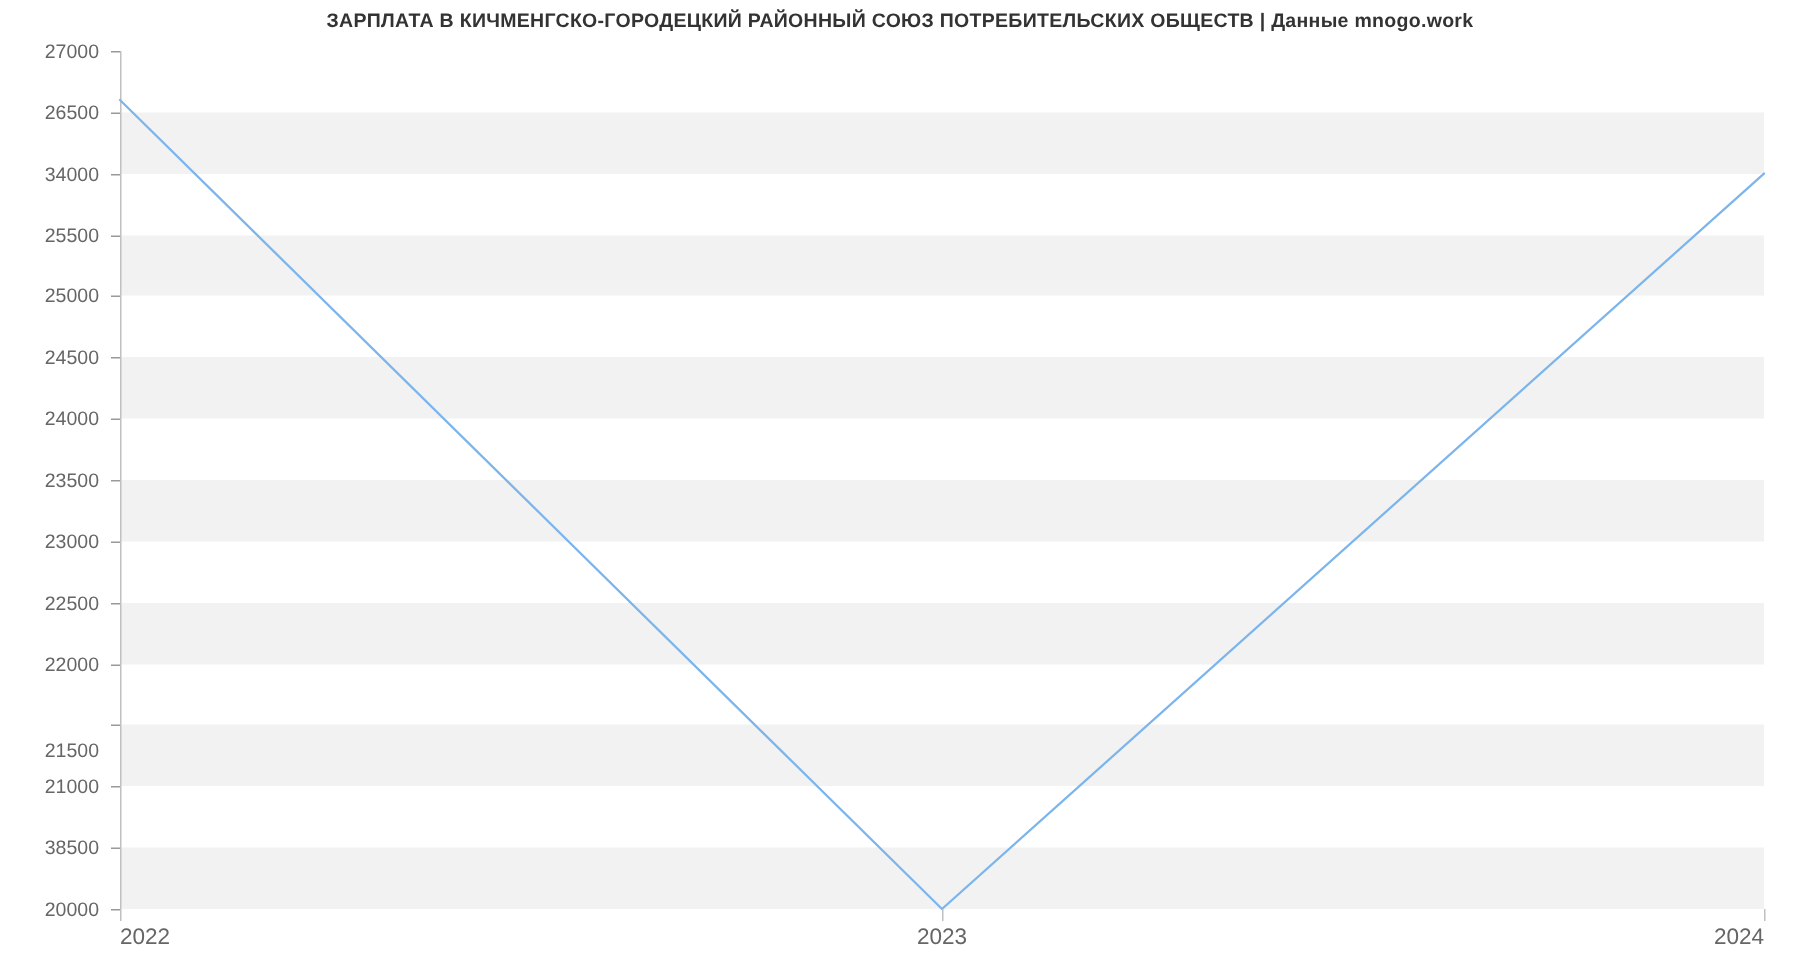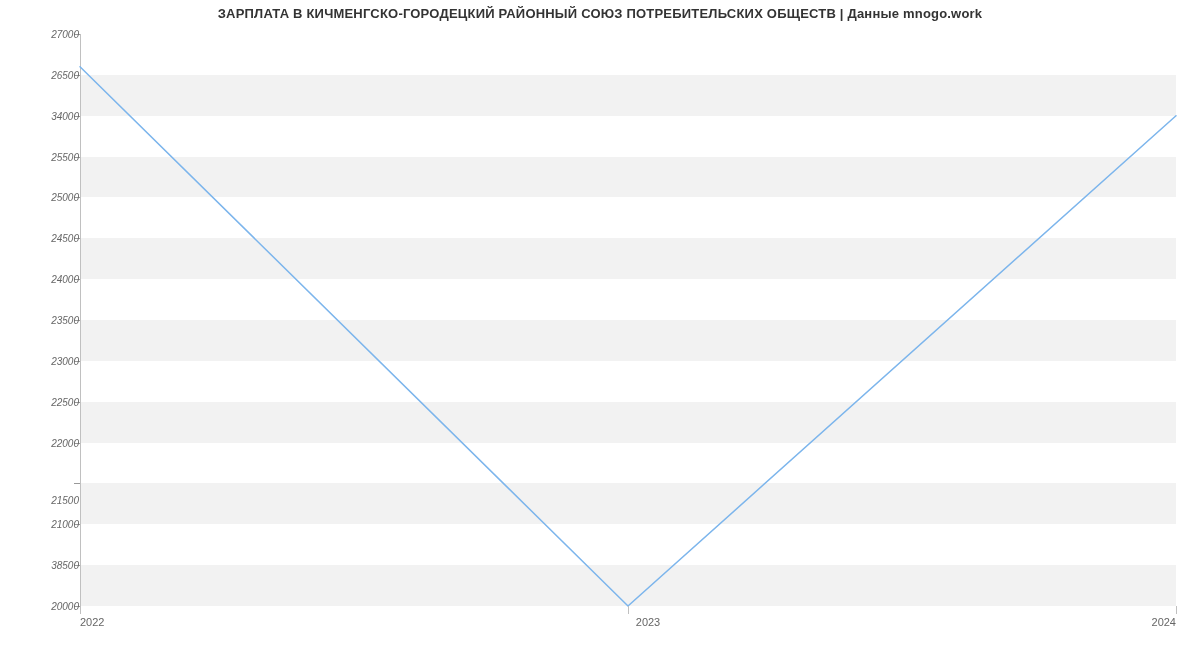--- a/index.html
+++ b/index.html
@@ -51,34 +51,33 @@
     background: #c0c0c0;
   }
   .tick {
     position: absolute;
     background: #999999;
   }
   .y-tick { width: 6px; height: 1px; left: -6px; }
   .y-label {
     position: absolute;
     right: 100%;
-    margin-right: 1px;
+    margin-right: 14px;
     transform: translateY(-50%);
-    font-size: 10px;
+    font-size: 13px;
     color: #666666;
     white-space: nowrap;
-    font-style: italic;
   }
   .x-tick { width: 1px; height: 8px; top: 100%; background:#c0c0c0; }
   .x-label {
     position: absolute;
     top: 100%;
     margin-top: 10px;
     transform: translateX(-50%);
-    font-size: 11px;
+    font-size: 15px;
     color: #666666;
   }
   svg.series {
     position: absolute;
     left: 0; top: 0;
     width: 100%; height: 100%;
     overflow: visible;
   }
   .series path {
     fill: none;
@@ -131,17 +130,17 @@
       <div class="y-label" style="top: 122.571px;">25500</div>
       <div class="tick y-tick" style="top: 81.7143px;"></div>
       <div class="y-label" style="top: 81.7143px;">34000</div>
       <div class="tick y-tick" style="top: 40.8571px;"></div>
       <div class="y-label" style="top: 40.8571px;">26500</div>
       <div class="tick y-tick" style="top: 0px;"></div>
       <div class="y-label" style="top: 0px;">27000</div>
       <div class="tick x-tick" style="left: 0px;"></div>
       <div class="x-label" style="left: 0px; transform: translateX(0px);">2022</div>
       <div class="tick x-tick" style="left: 548px;"></div>
-      <div class="x-label" style="left: 568px;">2023</div>
+      <div class="x-label" style="left: 548px;">2023</div>
       <div class="tick x-tick" style="left: 1096px;"></div>
       <div class="x-label" style="left: 1096px; transform: translateX(-100%);">2024</div>
     </div>
 </div>
 
 </body></html>

